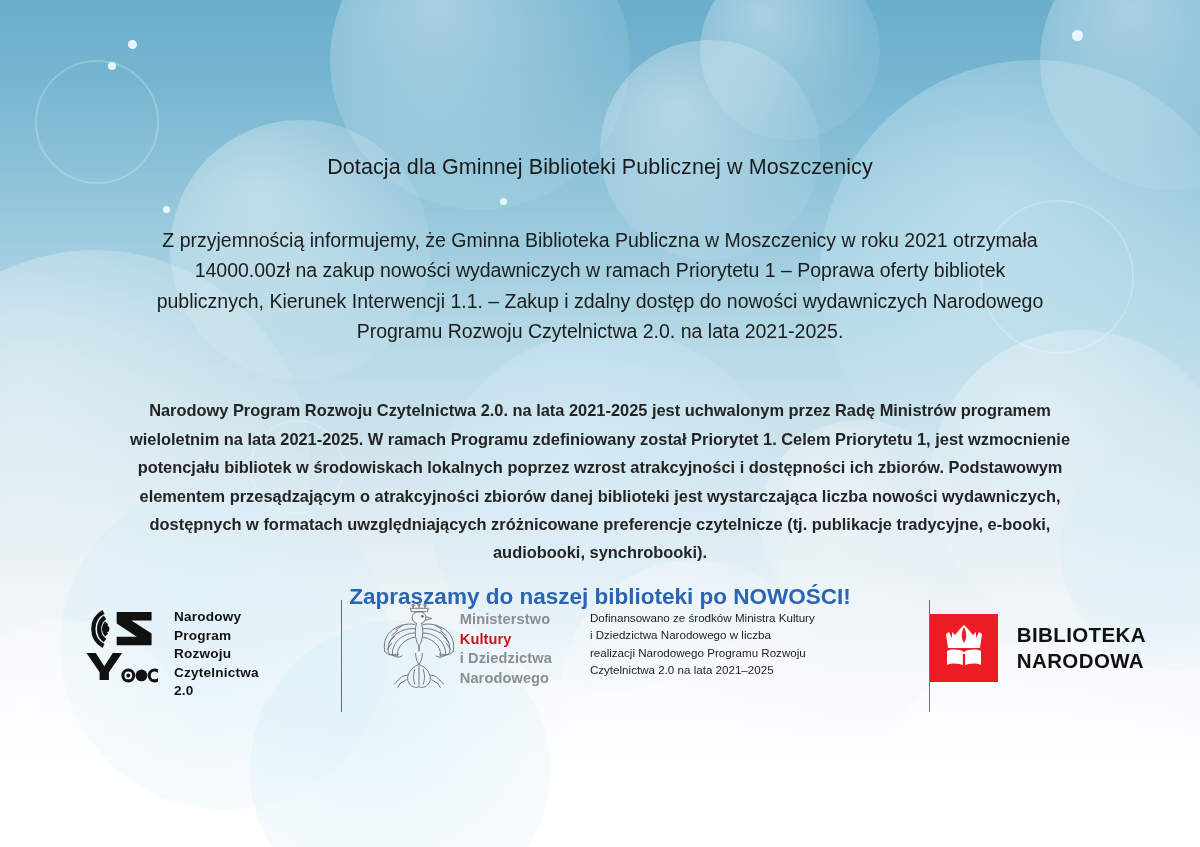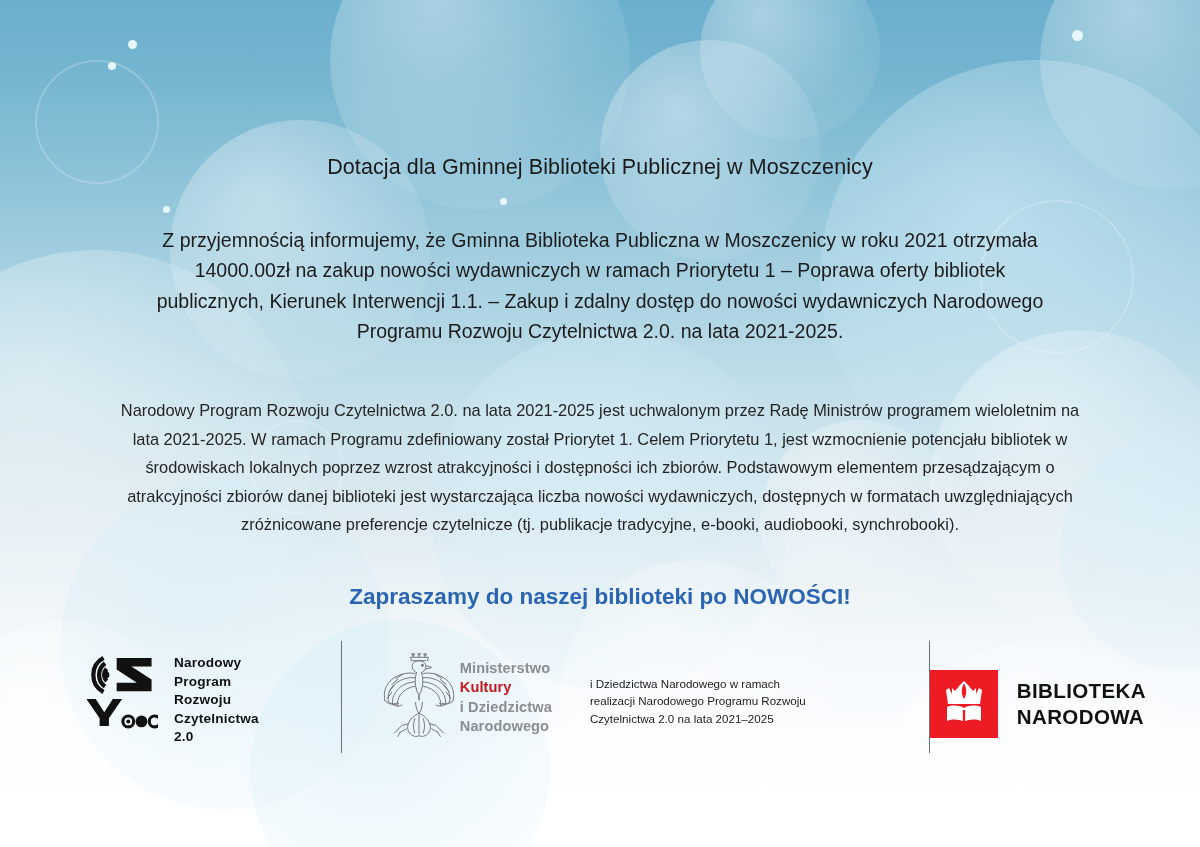--- a/index.html
+++ b/index.html
@@ -83,41 +83,42 @@
   }
   .body-copy {
     position: absolute;
     top: 380px;
     left: 110px;
     right: 110px;
     text-align: center;
     font-size: 16.4px;
     line-height: 28.4px;
     color: #242424;
+    font-weight: bold;
   }
   .cta {
     position: absolute;
     top: 561px;
     left: 0;
     right: 0;
     text-align: center;
     font-size: 22.5px;
     font-weight: bold;
     color: #2b64b0;
   }
 
   
   .footer {
     position: absolute;
     left: 0;
     right: 0;
-    top: 632px;
+    top: 596px;
     height: 125px;
     display: flex;
-    align-items: center;
+    align-items: flex-start;
     z-index: 6;
   }
   .divider {
     width: 1px;
     height: 112px;
     background: #58585a;
     opacity: .85;
     margin-top: 4px;
     flex: 0 0 auto;
   }
@@ -314,21 +315,22 @@
         </svg>
         <div class="mkidn-text">
           <div>Ministerstwo</div>
           <div class="red">Kultury</div>
           <div>i Dziedzictwa</div>
           <div>Narodowego</div>
         </div>
       </div>
 
       <div class="fin-note">
-        <div>i Dziedzictwa Narodowego w ramach</div>
+        <div>Dofinansowano ze środków Ministra Kultury</div>
+        <div>i Dziedzictwa Narodowego w liczba</div>
         <div>realizacji Narodowego Programu Rozwoju</div>
         <div>Czytelnictwa 2.0 na lata 2021–2025</div>
       </div>
 
       <div class="gap-b"></div>
 
       <div class="divider"></div>
 
       <div class="bn">
         <div class="bn-mark">

